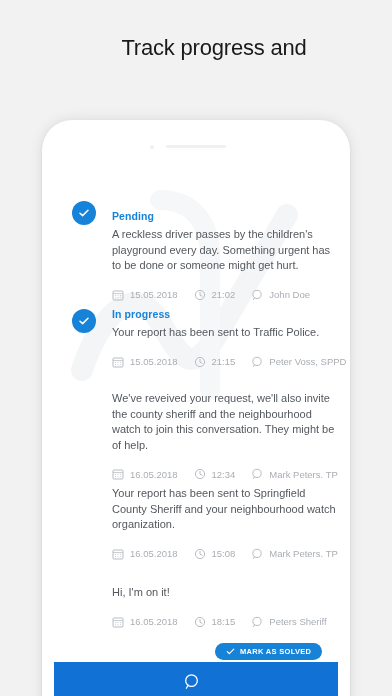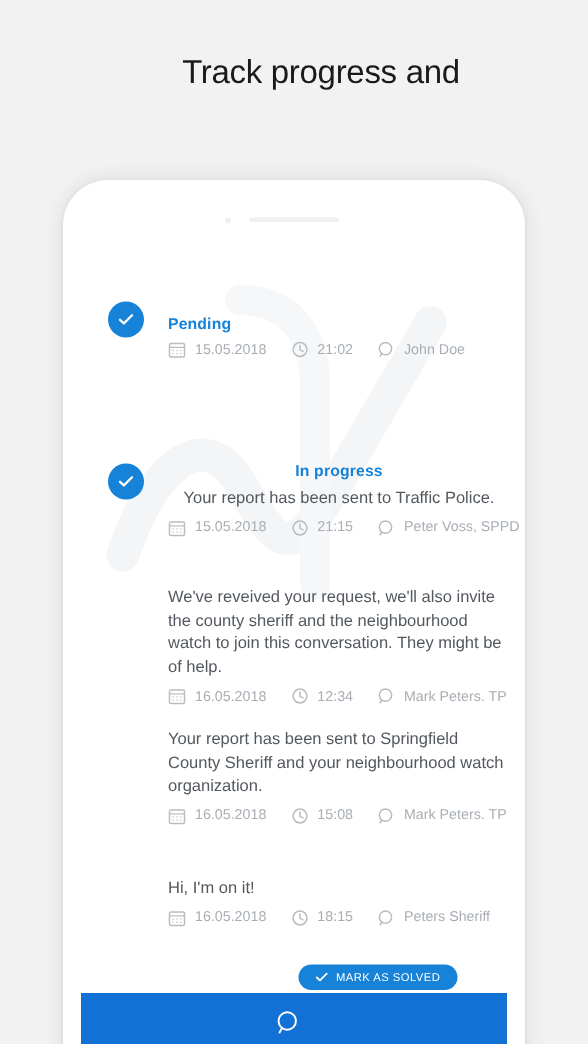--- a/index.html
+++ b/index.html
@@ -136,21 +136,21 @@
     font-size: 11px;
     line-height: 15.5px;
     color: #53585e;
     margin: 0;
   }
   .msg .lnk { color: #5aaaea; }
 
   .meta {
     display: flex;
     align-items: center;
-    margin-top: 5px;
+    margin-top: 15px;
     font-size: 9.5px;
     color: #a9aeb4;
   }
   .meta .item {
     display: flex;
     align-items: center;
     margin-right: 16px;
     white-space: nowrap;
   }
   .meta .item:last-child { margin-right: 0; }
@@ -159,29 +159,29 @@
     width: 12px;
     height: 12px;
     margin-right: 6px;
     flex: 0 0 auto;
   }
   .meta .ic svg { display: block; }
 
   
   .pill {
     position: absolute;
-    left: 157px;
+    left: 173px;
     top: 468px;
     height: 17px;
     padding: 0 11px;
     border-radius: 9px;
     background: #1682d8;
     color: #ffffff;
     font-size: 7.5px;
-    font-weight: normal;
+    font-weight: bold;
     letter-spacing: 0.3px;
     display: flex;
     align-items: center;
     z-index: 3;
   }
   .pill svg { margin-right: 5px; display: block; }
 
   
   .bottombar {
     position: absolute;
@@ -225,20 +225,21 @@
 
       <div class="rail"></div>
 
       <div class="node" style="top:26px;">
         <svg width="12" height="12" viewBox="0 0 12 12">
           <path d="M2 6.2 L4.6 8.6 L10 3.2" stroke="#ffffff" stroke-width="1.5" fill="none" stroke-linecap="round" stroke-linejoin="round"></path>
         </svg>
       </div>
       <div class="block" style="top:35px;">
         <p class="status">Pending</p>
+        <p class="msg">A reckless driver passes by the children's playground every day. Something urgent has to be done or someone might get hurt.</p>
         <div class="meta">
           <span class="item">
             <span class="ic">
               <svg width="12" height="12" viewBox="0 0 12 12">
                 <rect x="1" y="2" width="10" height="9" rx="1" stroke="#b8bdc2" stroke-width="1" fill="none"></rect>
                 <line x1="1" y1="4.6" x2="11" y2="4.6" stroke="#b8bdc2" stroke-width="0.8"></line>
                 <circle cx="3.4" cy="6.6" r="0.5" fill="#b8bdc2"></circle>
                   <circle cx="6" cy="6.6" r="0.5" fill="#b8bdc2"></circle>
                 <circle cx="8.6" cy="6.6" r="0.5" fill="#b8bdc2"></circle>
                 <circle cx="3.4" cy="8.8" r="0.5" fill="#b8bdc2"></circle>
@@ -267,21 +268,21 @@
             <span>John Doe</span>
           </span>
         </div>
       </div>
 
       <div class="node" style="top:134px;">
         <svg width="12" height="12" viewBox="0 0 12 12">
           <path d="M2 6.2 L4.6 8.6 L10 3.2" stroke="#ffffff" stroke-width="1.5" fill="none" stroke-linecap="round" stroke-linejoin="round"></path>
         </svg>
       </div>
-      <div class="block" style="top:133px;text-align:center;">
+      <div class="block" style="top:133px;">
         <p class="status">In progress</p>
         <p class="msg">Your report has been sent to Traffic Police.</p>
         <div class="meta">
           <span class="item">
             <span class="ic">
               <svg width="12" height="12" viewBox="0 0 12 12">
                 <rect x="1" y="2" width="10" height="9" rx="1" stroke="#b8bdc2" stroke-width="1" fill="none"></rect>
                 <line x1="1" y1="4.6" x2="11" y2="4.6" stroke="#b8bdc2" stroke-width="0.8"></line>
                 <circle cx="3.4" cy="6.6" r="0.5" fill="#b8bdc2"></circle>
                   <circle cx="6" cy="6.6" r="0.5" fill="#b8bdc2"></circle>

